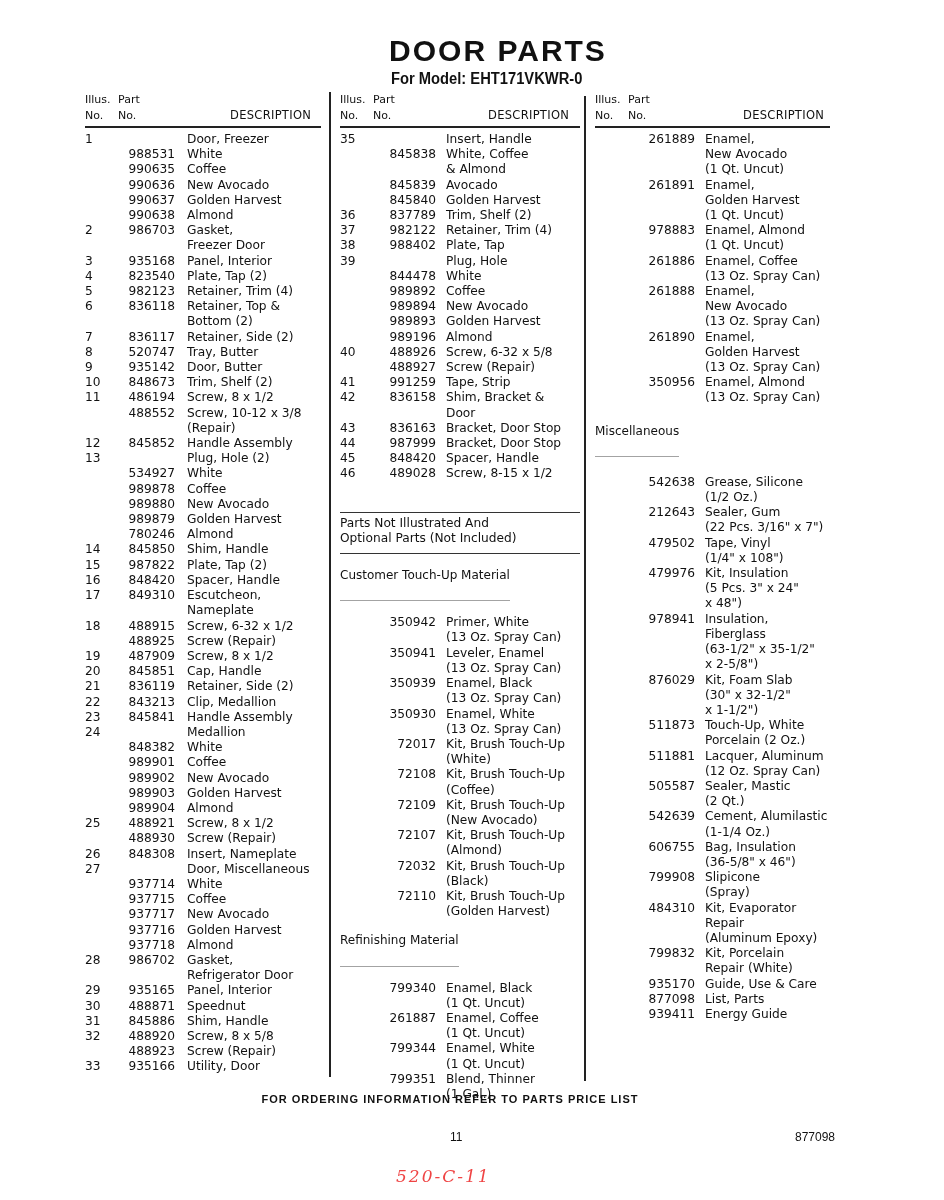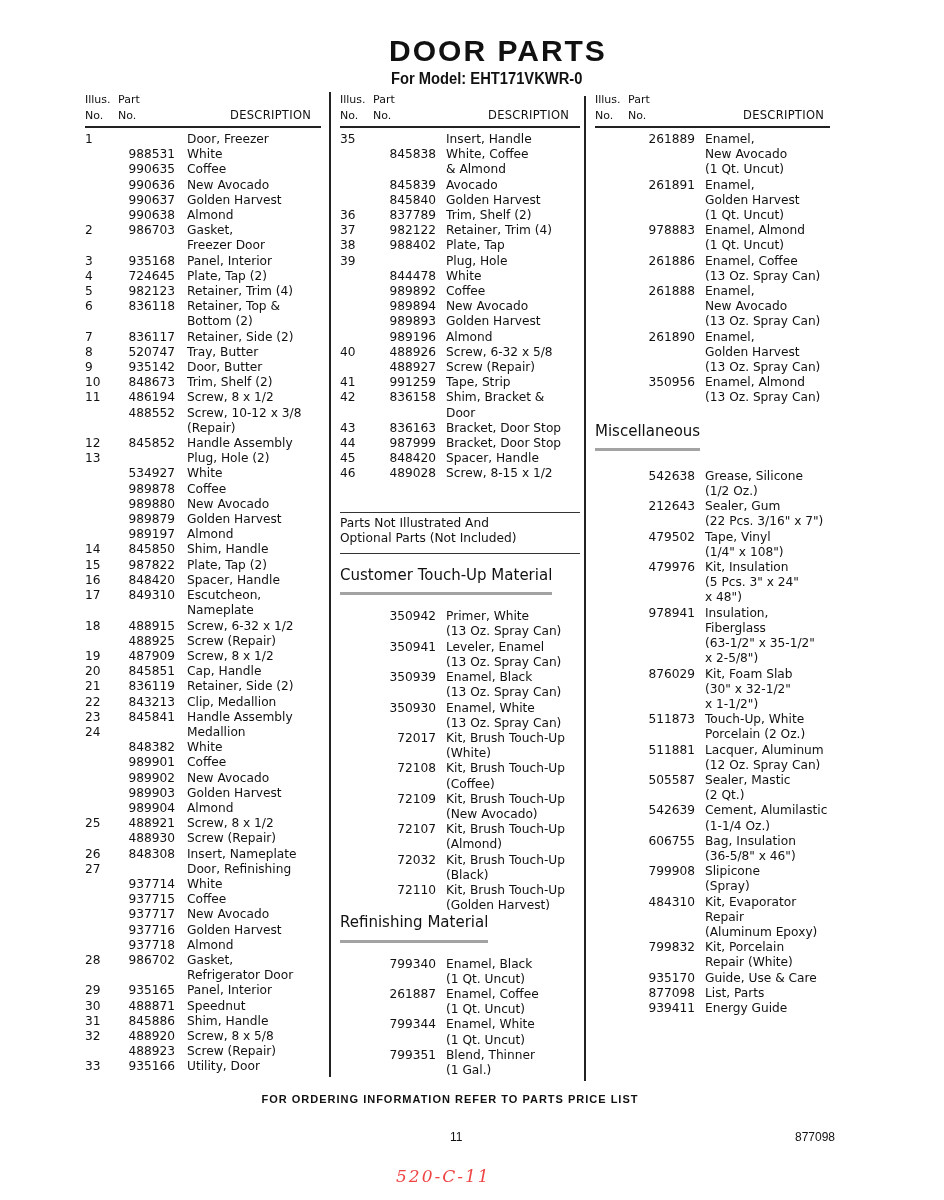--- a/index.html
+++ b/index.html
@@ -27,21 +27,21 @@
   .col3 .hdr .desc { left: 100px; }
   .row { display: flex; }
   .row .ill { width: 30px; flex: none; }
   .row .pn { width: 60px; flex: none; text-align: right; padding-right: 10px; }
   .col2 .row .ill { width: 34px; }
   .col2 .row .pn { width: 62px; }
   .col3 .row .ill { width: 20px; }
   .col3 .row .pn { width: 80px; }
   .row .dsc { flex: 1; white-space: pre-line; }
   .col1 .row .dsc { padding-left: 2px; }
-  .section-title { display: inline-block; border-bottom: 3px solid #a3a3a3; padding-bottom: 9px; font-size: 15px; }
+  .section-title { display: inline-block; border-bottom: 1px solid #a3a3a3; padding-bottom: 17px; font-size: 12px; }
   .note-box { border-top: 1.5px solid #333; border-bottom: 1.5px solid #333; text-align: left;
               padding: 3px 0 7px 0; margin-top: 30px; font-size: 12.2px; }
   .footer { position: absolute; top: 1093px; left: 230px; width: 440px; text-align: center;
             font-family: "Liberation Sans", sans-serif; font-weight: bold; font-size: 11px; letter-spacing: 1px; }
   .pageno { position: absolute; top: 1130px; left: 450px; font-family: "Liberation Sans", sans-serif; font-size: 12px; }
   .docno { position: absolute; top: 1130px; left: 795px; font-family: "Liberation Sans", sans-serif; font-size: 12px; }
   .handwritten { position: absolute; top: 1166px; left: 396px; font-family: "DejaVu Serif", serif; font-style: italic; font-size: 17px; letter-spacing: 2px; color: #ef4444; }
 </style>
 </head>
 <body>
@@ -96,21 +96,21 @@
         <span class="dsc">Gasket,
 Freezer Door</span>
       </div>
       <div class="row">
         <span class="ill">3</span>
         <span class="pn">935168</span>
         <span class="dsc">Panel, Interior</span>
       </div>
       <div class="row">
         <span class="ill">4</span>
-        <span class="pn">724645</span>
+        <span class="pn">823540</span>
         <span class="dsc">Plate, Tap (2)</span>
       </div>
       <div class="row">
         <span class="ill">5</span>
         <span class="pn">982123</span>
         <span class="dsc">Retainer, Trim (4)</span>
       </div>
       <div class="row">
         <span class="ill">6</span>
         <span class="pn">836118</span>
@@ -173,21 +173,21 @@
         <span class="pn">989880</span>
         <span class="dsc">New Avocado</span>
       </div>
       <div class="row">
         <span class="ill"></span>
         <span class="pn">989879</span>
         <span class="dsc">Golden Harvest</span>
       </div>
       <div class="row">
         <span class="ill"></span>
-        <span class="pn">989197</span>
+        <span class="pn">780246</span>
         <span class="dsc">Almond</span>
       </div>
       <div class="row">
         <span class="ill">14</span>
         <span class="pn">845850</span>
         <span class="dsc">Shim, Handle</span>
       </div>
       <div class="row">
         <span class="ill">15</span>
         <span class="pn">987822</span>
@@ -280,21 +280,21 @@
         <span class="dsc">Screw (Repair)</span>
       </div>
       <div class="row">
         <span class="ill">26</span>
         <span class="pn">848308</span>
         <span class="dsc">Insert, Nameplate</span>
       </div>
       <div class="row">
         <span class="ill">27</span>
         <span class="pn"></span>
-        <span class="dsc">Door, Refinishing</span>
+        <span class="dsc">Door, Miscellaneous</span>
       </div>
       <div class="row">
         <span class="ill"></span>
         <span class="pn">937714</span>
         <span class="dsc">White</span>
       </div>
       <div class="row">
         <span class="ill"></span>
         <span class="pn">937715</span>
         <span class="dsc">Coffee</span>
@@ -527,21 +527,21 @@
         <span class="dsc">Kit, Brush Touch-Up
 (Black)</span>
       </div>
       <div class="row">
         <span class="ill"></span>
         <span class="pn">72110</span>
         <span class="dsc">Kit, Brush Touch-Up
 (Golden Harvest)</span>
       </div>
     </div>
-  <div style="margin-top:2px; margin-bottom:14px;"><span class="section-title">Refinishing Material</span></div>
+  <div style="margin-top:14px; margin-bottom:14px;"><span class="section-title">Refinishing Material</span></div>
   <div class="rows">
       <div class="row">
         <span class="ill"></span>
         <span class="pn">799340</span>
         <span class="dsc">Enamel, Black
 (1 Qt. Uncut)</span>
       </div>
       <div class="row">
         <span class="ill"></span>
         <span class="pn">261887</span>

